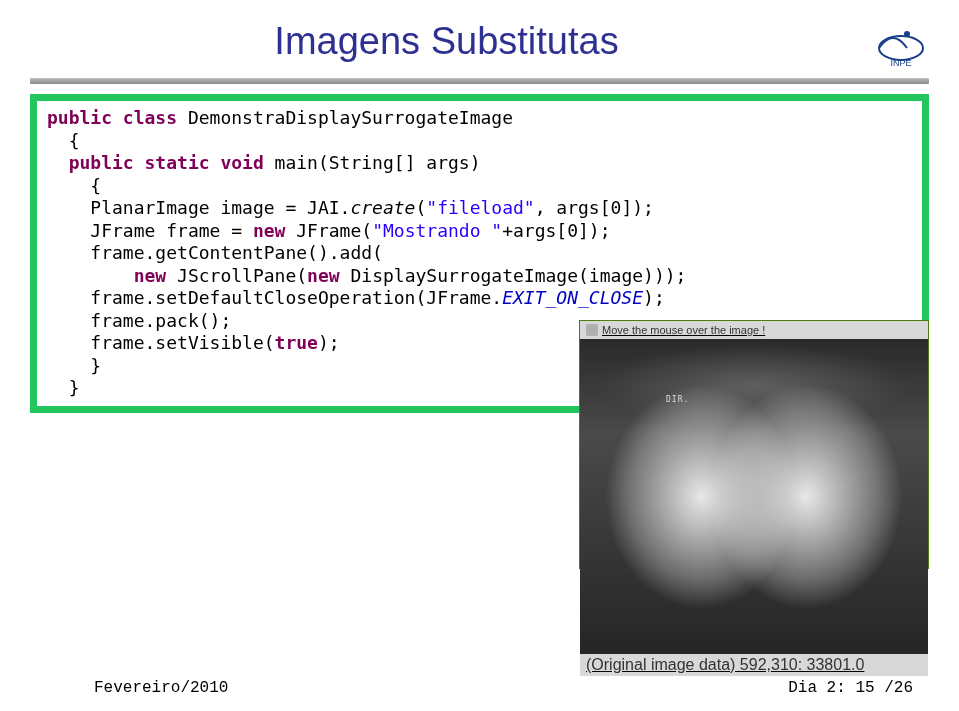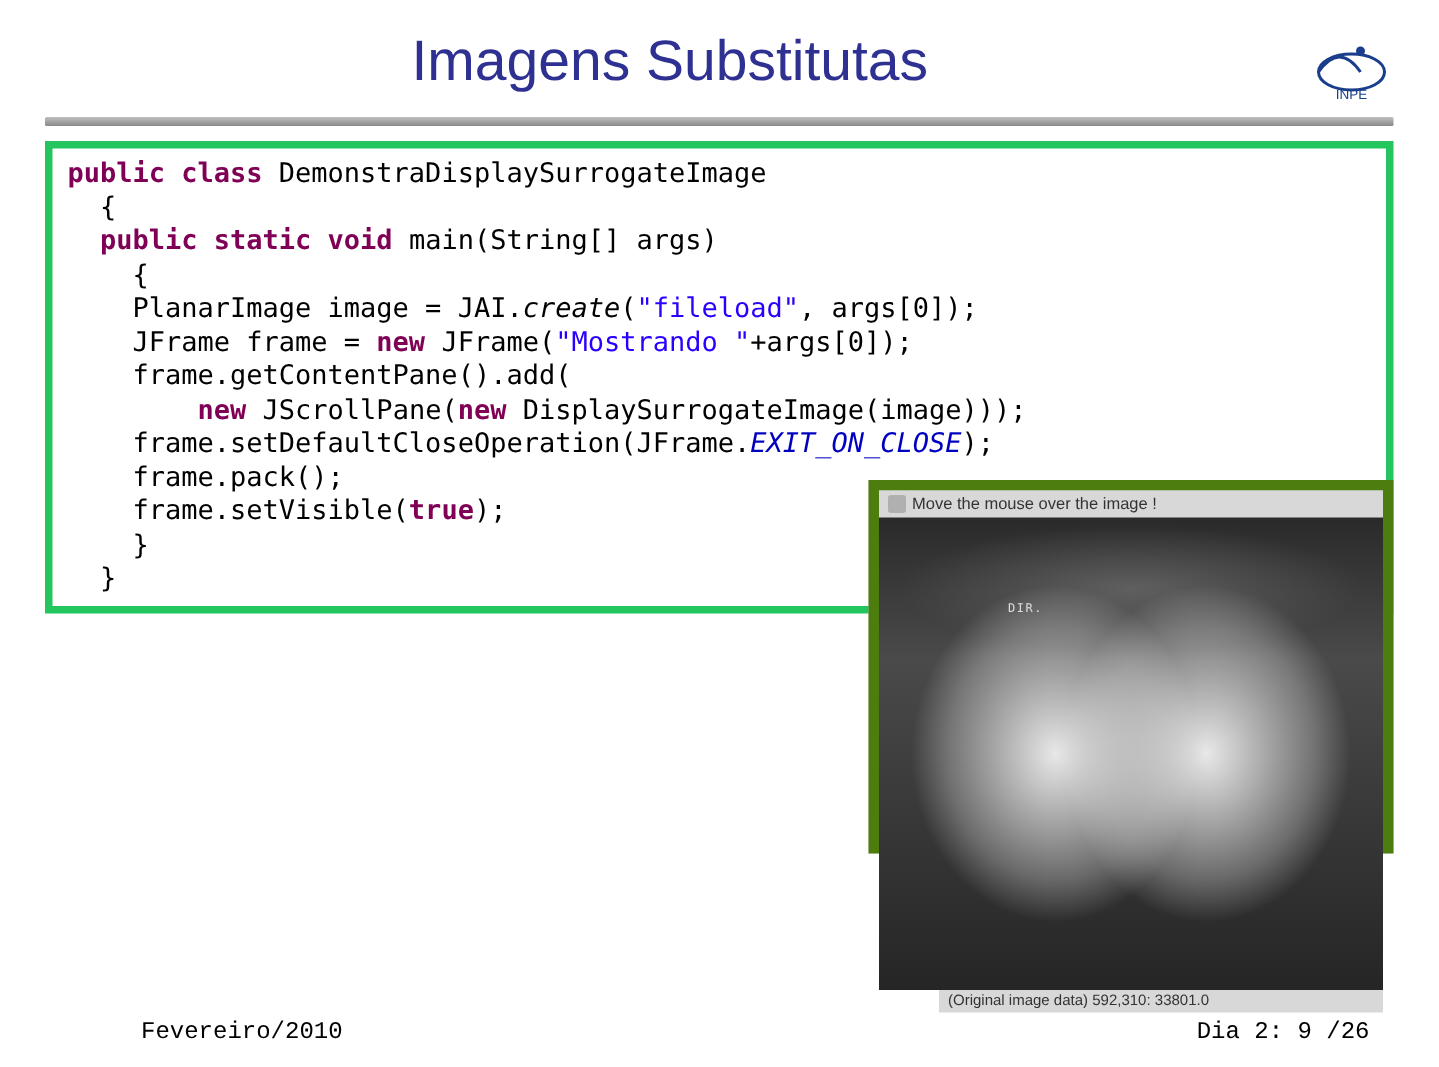--- a/index.html
+++ b/index.html
@@ -34,41 +34,42 @@
       margin-left: 10px;
     }
     .title-underline {
       height: 6px;
       margin: 10px 30px 0 30px;
       background: linear-gradient(to bottom, #c0c0c0 0%, #888888 100%);
       border-radius: 1px;
     }
     .code-block {
       margin: 10px 30px 0 30px;
-      border: 5px solid #22c55e;
+      border: 7px solid #22c55e;
       padding: 6px 10px 6px 10px;
       font-family: "DejaVu Sans Mono", "Courier New", monospace;
       font-size: 18px;
       line-height: 1.25;
       color: #000;
       white-space: pre;
       position: relative;
     }
     .kw-purple { color: #7f0055; font-weight: bold; }
     .kw-italic { color: #000; font-style: italic; }
     .str { color: #2a00ff; }
     .const-italic { color: #0000c0; font-style: italic; }
     .image-preview {
       position: absolute;
       right: 30px;
       top: 320px;
       width: 350px;
       height: 249px;
       background: #dcdcdc;
-      border: 7px solid #4d7c0f;
+      border: 1px solid #4d7c0f;
+      text-decoration: underline;
     }
     .image-preview-title {
       background: #d8d8d8;
       padding: 3px 6px;
       font-size: 11px;
       color: #333;
       font-family: sans-serif;
       display: flex;
       align-items: center;
       gap: 4px;
@@ -93,25 +94,24 @@
       left: 46px;
       top: 56px;
       color: #ddd;
       font-size: 8px;
       font-family: monospace;
       letter-spacing: 1px;
       margin-left: 40px;
     }
     .image-preview-status {
       padding: 2px 6px;
-      font-size: 10px;
+      font-size: 16px;
       color: #333;
       background: #d8d8d8;
       font-family: sans-serif;
-      margin-left: 40px;
     }
     .footer {
       position: absolute;
       bottom: 14px;
       left: 0;
       right: 0;
       display: flex;
       justify-content: space-between;
       padding: 0 46px;
       font-size: 16px;
@@ -161,15 +161,15 @@
   </div>
   <div class="xray-area">
     <div class="xray-dir-label">DIR.</div>
   </div>
   <div class="image-preview-status">(Original image data) 592,310: 33801.0</div>
 </div>
 
 <div class="footer">
   <div>Fevereiro/2010</div>
   <div class="slide-num">
-    <span>Dia 2:</span><span class="pg"> 9 /26</span>
+    <span>Dia 2:</span><span class="pg"> 15 /26</span>
   </div>
 </div>
 
 </body></html>

